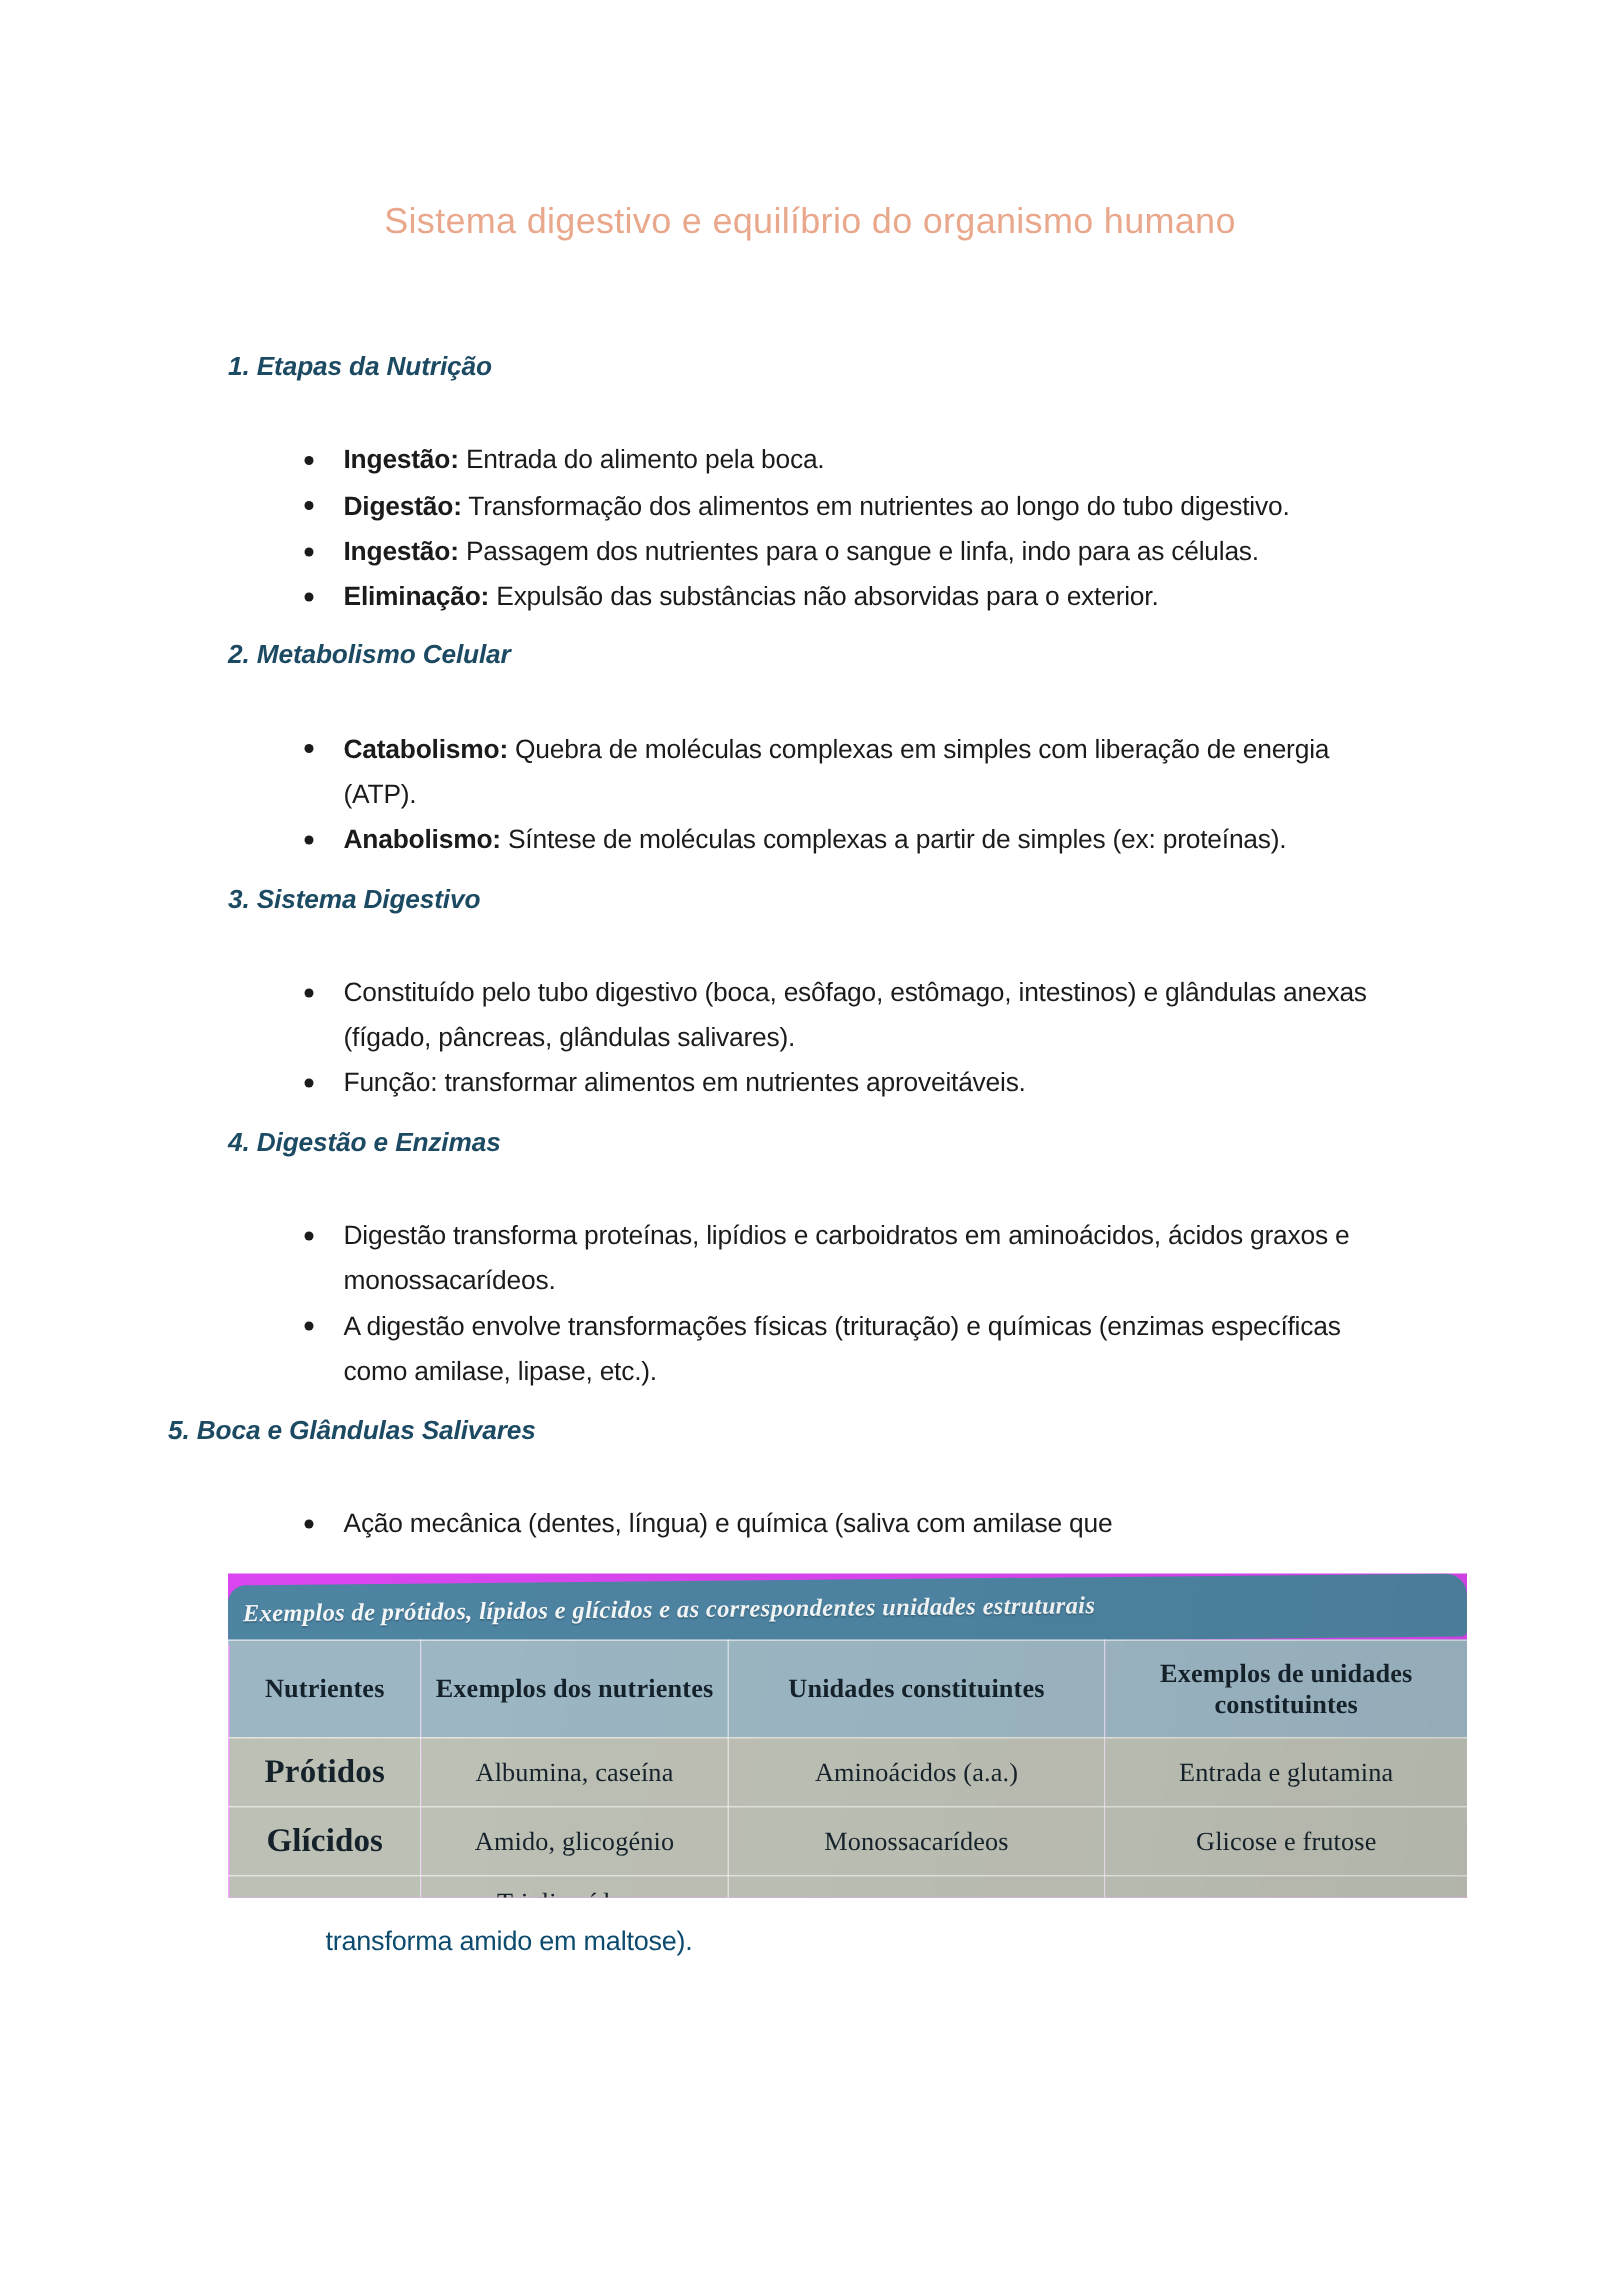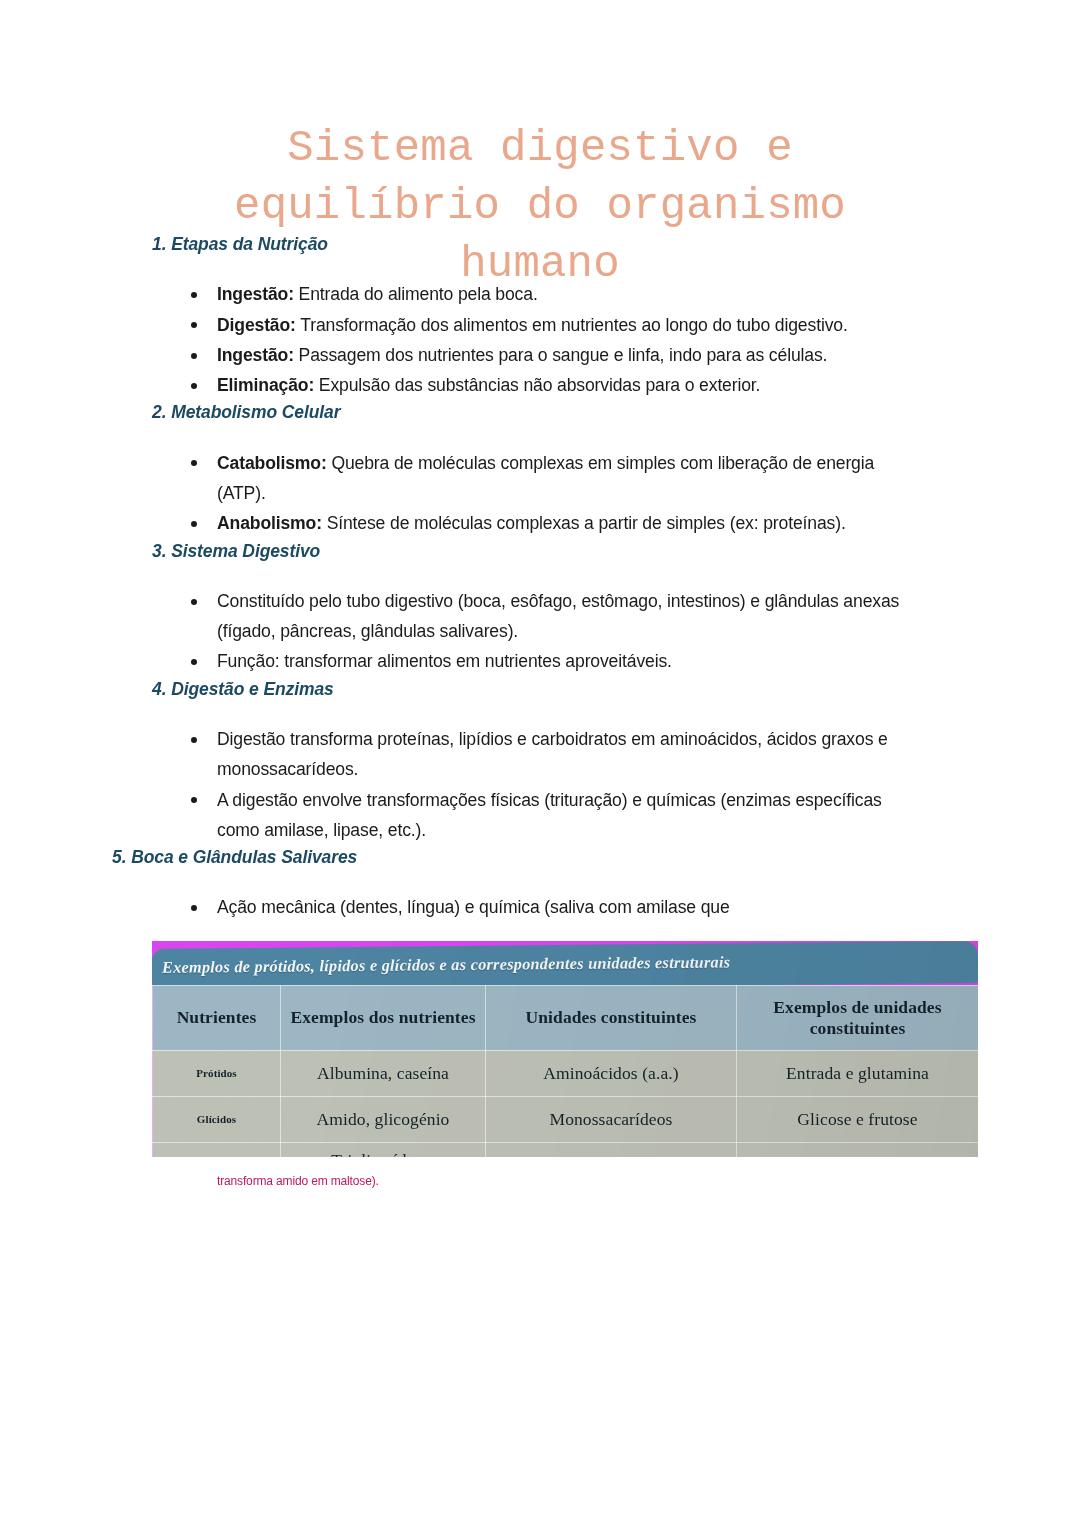--- a/index.html
+++ b/index.html
@@ -19,25 +19,25 @@
   .page {
     position: relative;
     width: 1080px;
     height: 1527px;
     box-sizing: border-box;
   }
 
   .doc-title {
     position: absolute;
     left: 150px;
-    top: 119px;
+    top: 132px;
     width: 780px;
     text-align: center;
-    font-family: Liberation Mono, monospace;
-    font-size: 44px;
+    font-family: Liberation Sans, sans-serif;
+    font-size: 24px;
     line-height: 1.32;
     font-weight: 400;
     color: #e9a88c;
     letter-spacing: 0.2px;
   }
 
   .content {
     position: absolute;
     left: 0;
     top: 232px;
@@ -53,21 +53,21 @@
     margin: 0 0 0 152px;
     padding: 0;
     line-height: 1.45;
   }
   .section-heading.indented {
     margin-left: 112px;
   }
 
   .bullets {
     list-style: none;
-    margin: 0;
+    margin: 12px;
     padding: 0;
   }
   .bullets li {
     position: relative;
     margin: 0 0 0 217px;
     padding: 0 0 0 0;
     max-width: 700px;
     font-size: 17.6px;
     line-height: 1.72;
     color: #1b1b1b;
@@ -159,36 +159,36 @@
     letter-spacing: 0.1px;
   }
   .fig-table tbody td {
     background: #bdc0b4;
     font-size: 17.5px;
     font-weight: normal;
     letter-spacing: 0.1px;
   }
   .fig-table tbody td.rowlabel {
     font-weight: bold;
-    font-size: 11px;
+    font-size: 22px;
   }
   .fig-table tbody tr.r1 td { height: 37px; }
   .fig-table tbody tr.r2 td { height: 37px; }
   .fig-table tbody tr.r3 td { height: 48px; }
 
   .col-1 { width: 128px; }
   .col-2 { width: 205px; }
   .col-3 { width: 251px; }
   .col-4 { width: 242px; }
 
   .after-table {
     margin: 14px 0 0 217px;
-    font-size: 12px;
+    font-size: 18px;
     line-height: 1.72;
-    color: #be185d;
+    color: #0c4a6e;
     letter-spacing: -0.15px;
   }
 </style>
 </head>
 <body>
 
 <div class="page">
 
   <div class="doc-title">Sistema digestivo e equilíbrio do organismo humano</div>
 

